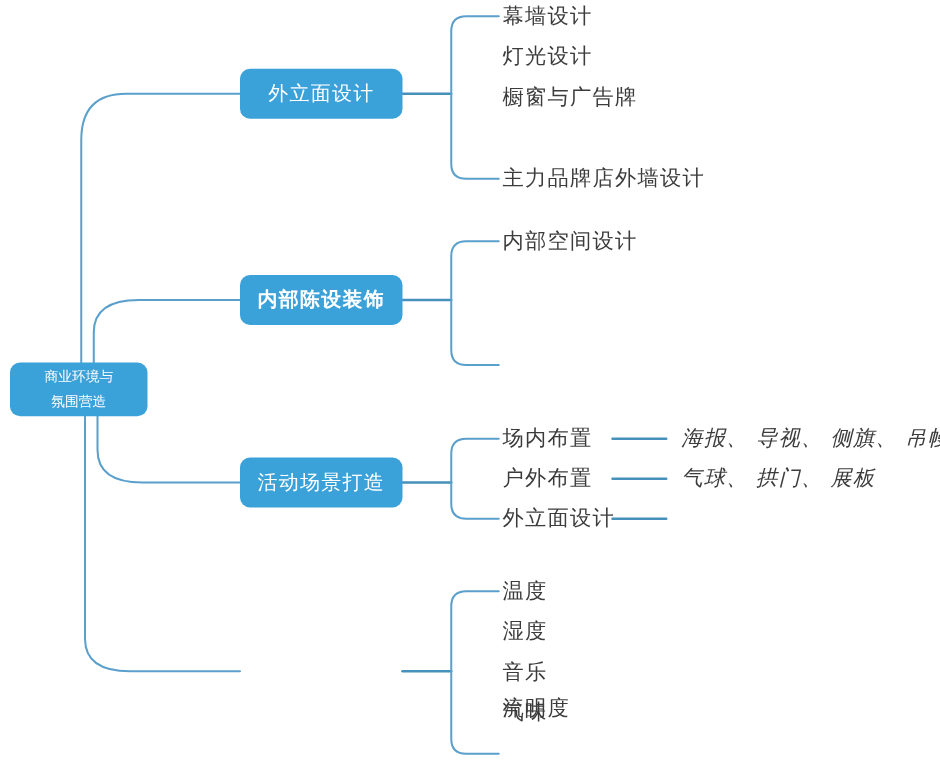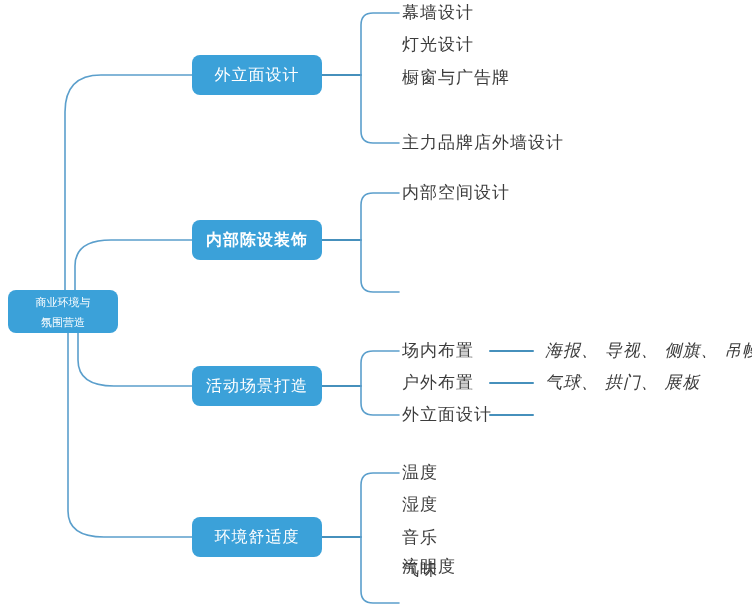--- a/index.html
+++ b/index.html
@@ -73,21 +73,20 @@
       <path d="M 399 473 H 373 Q 361 473 361 485 V 591 Q 361 603 373 603 H 399"></path>
     </g>
   </svg>
 
   <div class="node root">商业环境与
 氛围营造</div>
 
   <div class="node branch b1">外立面设计</div>
   <div class="node branch b2">内部陈设装饰</div>
   <div class="node branch b3">活动场景打造</div>
-  <div class="node branch b4">环境舒适度</div>
 
   <div class="leaf" style="top:2px">幕墙设计</div>
   <div class="leaf" style="top:34px">灯光设计</div>
   <div class="leaf" style="top:67px">橱窗与广告牌</div>
   <div class="leaf" style="top:182px">内部空间设计</div>
 
   <div class="leaf" style="top:132px">主力品牌店外墙设计</div>
 
   <div class="leaf" style="top:340px">场内布置</div>
   <div class="leaf sub" style="top:340px">海报、 导视、 侧旗、 吊幔</div>

